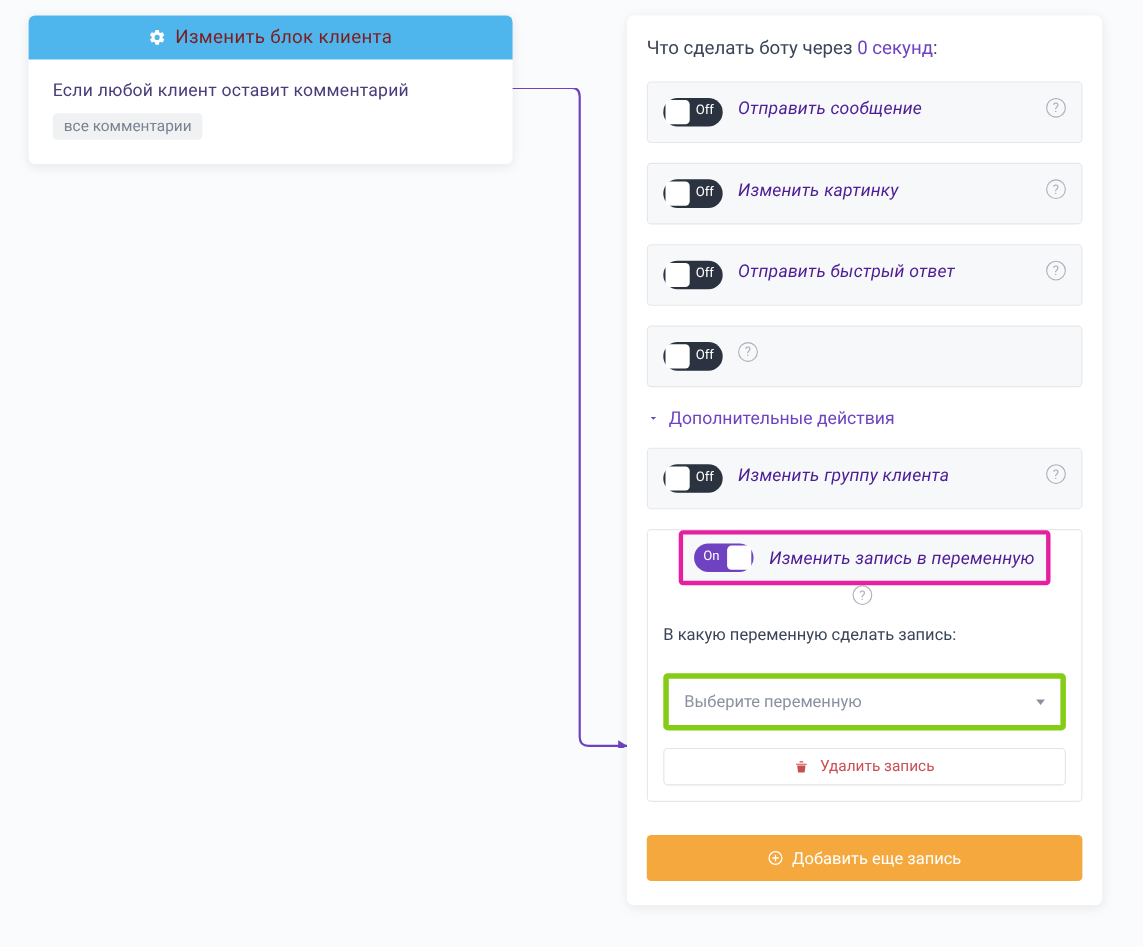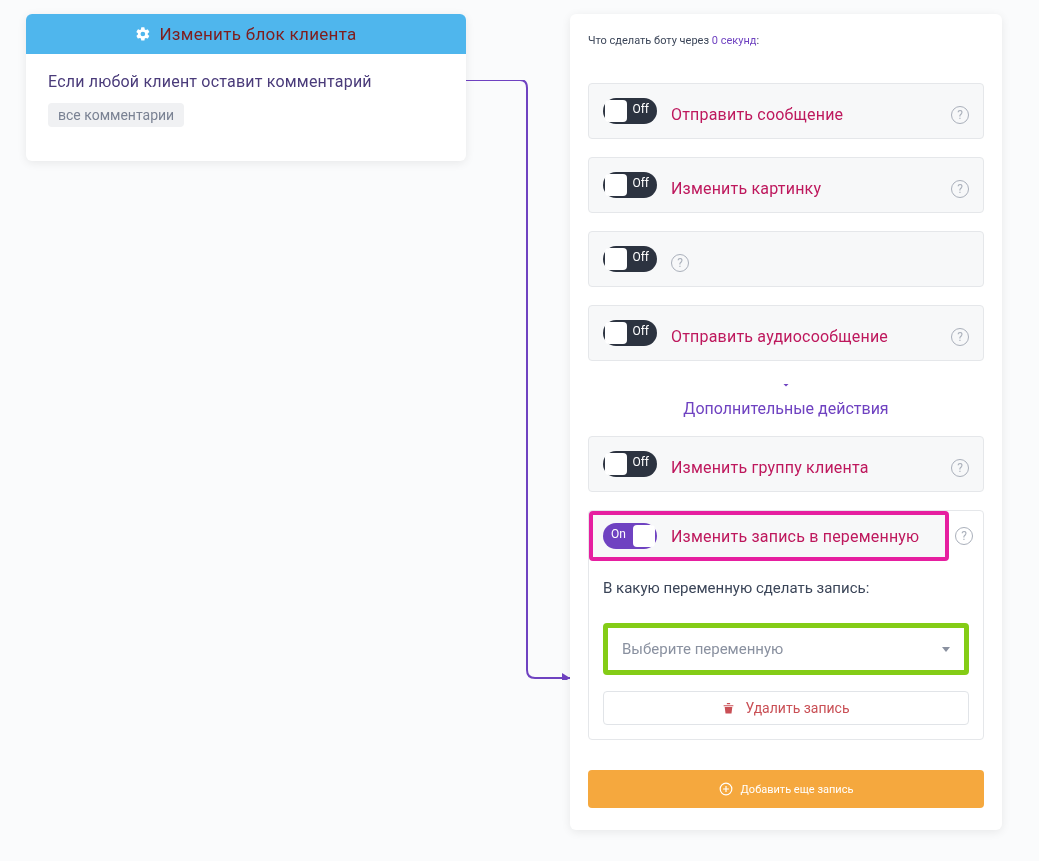--- a/index.html
+++ b/index.html
@@ -27,21 +27,21 @@
     padding: 10px 16px;
     border-radius: 6px 6px 0 0;
     font-size: 17px;
     letter-spacing: 0.3px;
     display: flex;
     align-items: center;
     justify-content: center;
     gap: 8px;
   }
   .left-body {
-    padding: 18px 22px 34px 22px;
+    padding: 18px 22px 22px 22px;
   }
   .left-body .cond-text {
     color: #4a3b7a;
     font-size: 16px;
     letter-spacing: 0.2px;
   }
   .chip {
     display: inline-block;
     background: #f0f1f3;
     color: #7a8293;
@@ -54,34 +54,34 @@
     position: absolute;
     left: 570px;
     top: 14px;
     width: 432px;
     background: #fff;
     border-radius: 6px;
     box-shadow: 0 2px 10px rgba(0,0,0,0.08);
     padding: 20px 18px 22px 18px;
   }
   .right-title {
-    font-size: 11px;
+    font-size: 17px;
     color: #3b4558;
-    margin-bottom: 36px;
+    margin-bottom: 20px;
   }
   .right-title .seconds {
     color: #6f42c1;
   }
   .action-row {
     border: 1px solid #e5e7ea;
     background: #f7f8f9;
     border-radius: 4px;
     padding: 14px 14px;
     display: flex;
-    align-items: flex-end;
+    align-items: flex-start;
     gap: 14px;
     margin-bottom: 18px;
     position: relative;
   }
   .toggle {
     width: 54px;
     height: 26px;
     border-radius: 13px;
     position: relative;
     flex-shrink: 0;
@@ -106,23 +106,24 @@
   .toggle .tlabel {
     position: absolute;
     top: 4px;
     color: #fff;
     font-size: 12px;
   }
   .toggle.off .tlabel { right: 8px; }
   .toggle.on .tlabel { left: 8px; }
   .action-label {
     font-size: 16px;
-    color: #be185d;
+    color: #4c1d95;
     flex: 1;
     letter-spacing: 0.2px;
+    font-style: italic;
   }
   .help-icon {
     width: 18px;
     height: 18px;
     border: 1.5px solid #aab0bb;
     border-radius: 50%;
     display: inline-flex;
     align-items: center;
     justify-content: center;
     color: #aab0bb;
@@ -131,21 +132,20 @@
     cursor: pointer;
   }
   .section-header {
     color: #6f42c1;
     font-size: 16px;
     margin: 6px 0 18px 0;
     display: flex;
     align-items: center;
     gap: 8px;
     cursor: pointer;
-    flex-direction: column;
   }
   .chevron-down {
     width: 12px; height: 12px;
     display: inline-block;
   }
   .highlight-box {
     border: 4px solid #e61fa0;
     border-radius: 4px;
     padding: 8px 10px;
     display: flex;
@@ -157,20 +157,21 @@
   }
   .highlight-wrap {
     border: 1px solid #e5e7ea;
     border-radius: 4px;
     background: #fff;
   }
   .highlight-top {
     display:flex;
     align-items:center;
     padding: 0;
+    flex-direction: column;
   }
   .highlight-top .help-icon { margin-right: 10px; }
   .variable-section {
     padding: 18px 14px 14px 14px;
   }
   .variable-label {
     font-size: 15px;
     color: #3b4558;
     margin-bottom: 26px;
   }
@@ -206,21 +207,21 @@
     justify-content: center;
     gap: 10px;
     background: #fff;
   }
   .add-btn {
     background: #f5a83e;
     color: #fff;
     border-radius: 4px;
     text-align: center;
     padding: 12px;
-    font-size: 11px;
+    font-size: 15px;
     cursor: pointer;
     display: flex;
     align-items: center;
     justify-content: center;
     gap: 8px;
     margin-top: 30px;
   }
   .connector {
     position: absolute;
     pointer-events: none;
@@ -271,29 +272,29 @@
     </div>
     <div class="action-label">Изменить картинку</div>
     <div class="help-icon">?</div>
   </div>
 
   <div class="action-row">
     <div class="toggle off">
       <div class="knob"></div>
         <span class="tlabel">Off</span>
     </div>
-    <div class="help-icon">?</div>
-  </div>
-
-  <div class="action-row">
-    <div class="toggle off">
-      <div class="knob"></div>
-        <span class="tlabel">Off</span>
-    </div>
-    <div class="action-label">Отправить аудиосообщение</div>
+    <div class="action-label">Отправить быстрый ответ</div>
+    <div class="help-icon">?</div>
+  </div>
+
+  <div class="action-row">
+    <div class="toggle off">
+      <div class="knob"></div>
+        <span class="tlabel">Off</span>
+    </div>
     <div class="help-icon">?</div>
   </div>
 
   <div class="section-header">
     <span class="chevron-down">
       <svg width="12" height="12" viewBox="0 0 24 24" fill="#6f42c1">
           <path d="M7 10l5 5 5-5z"></path>
         </svg>
     </span>
     <span>Дополнительные действия</span>

